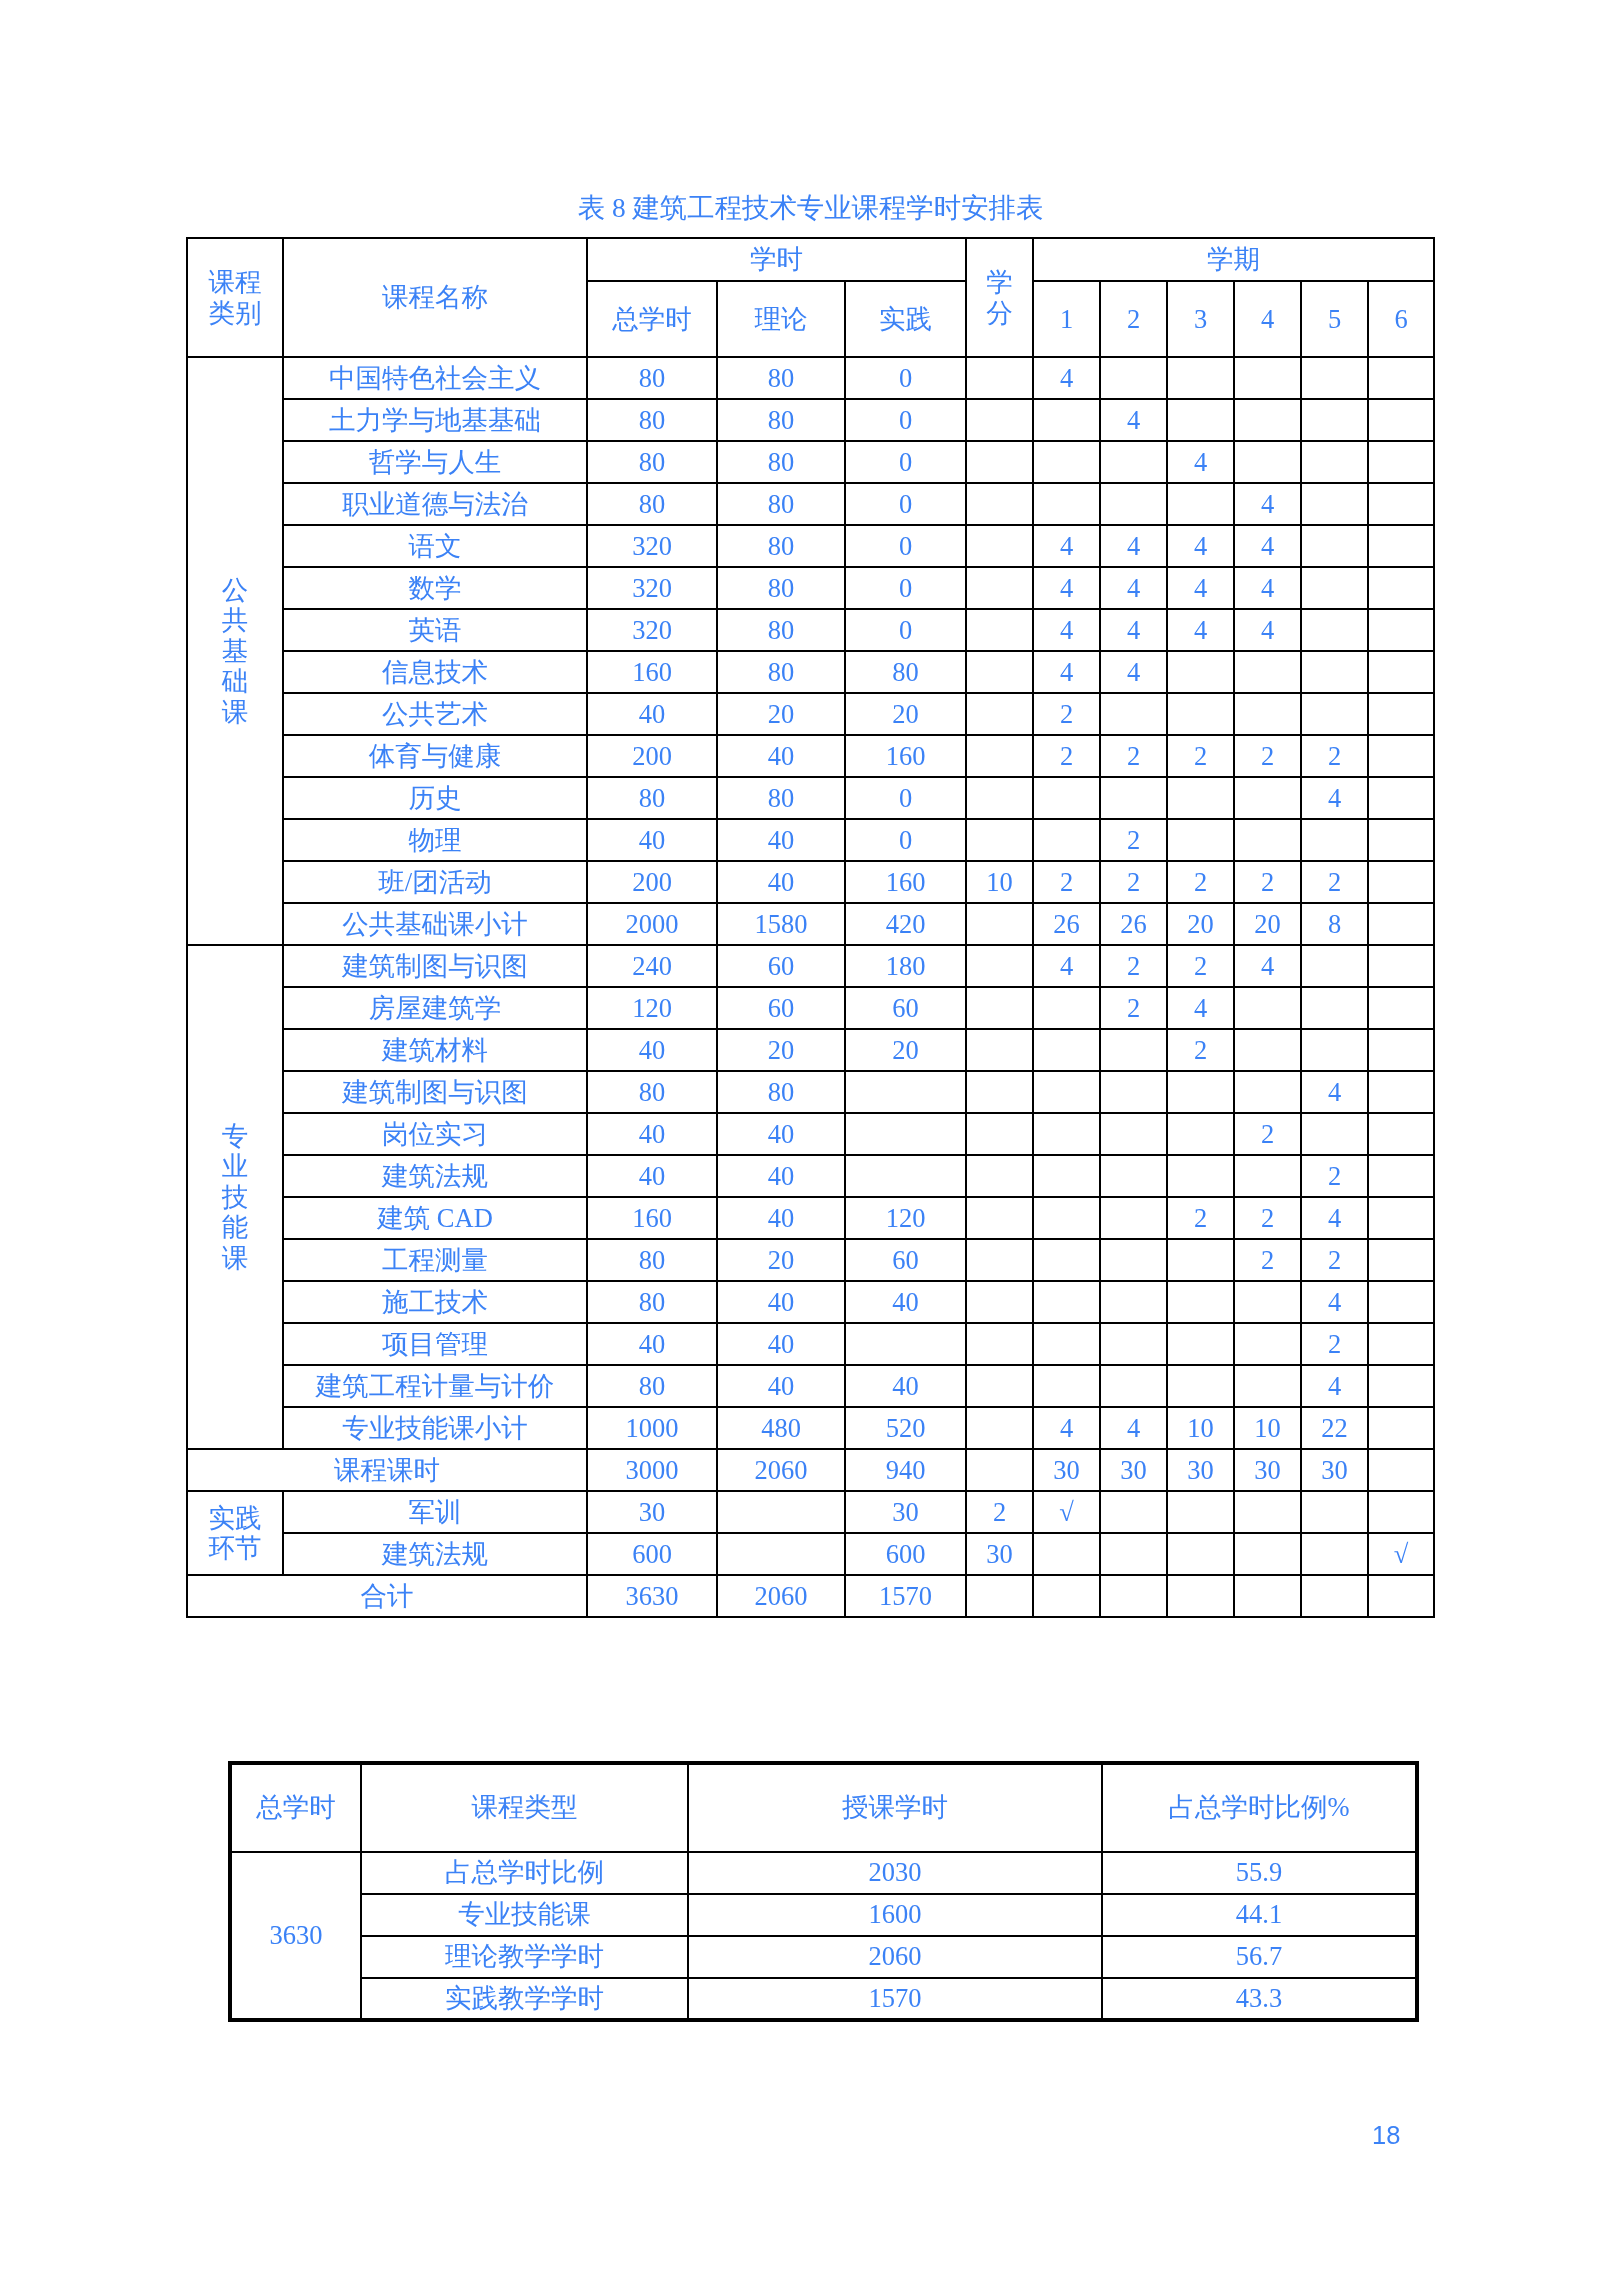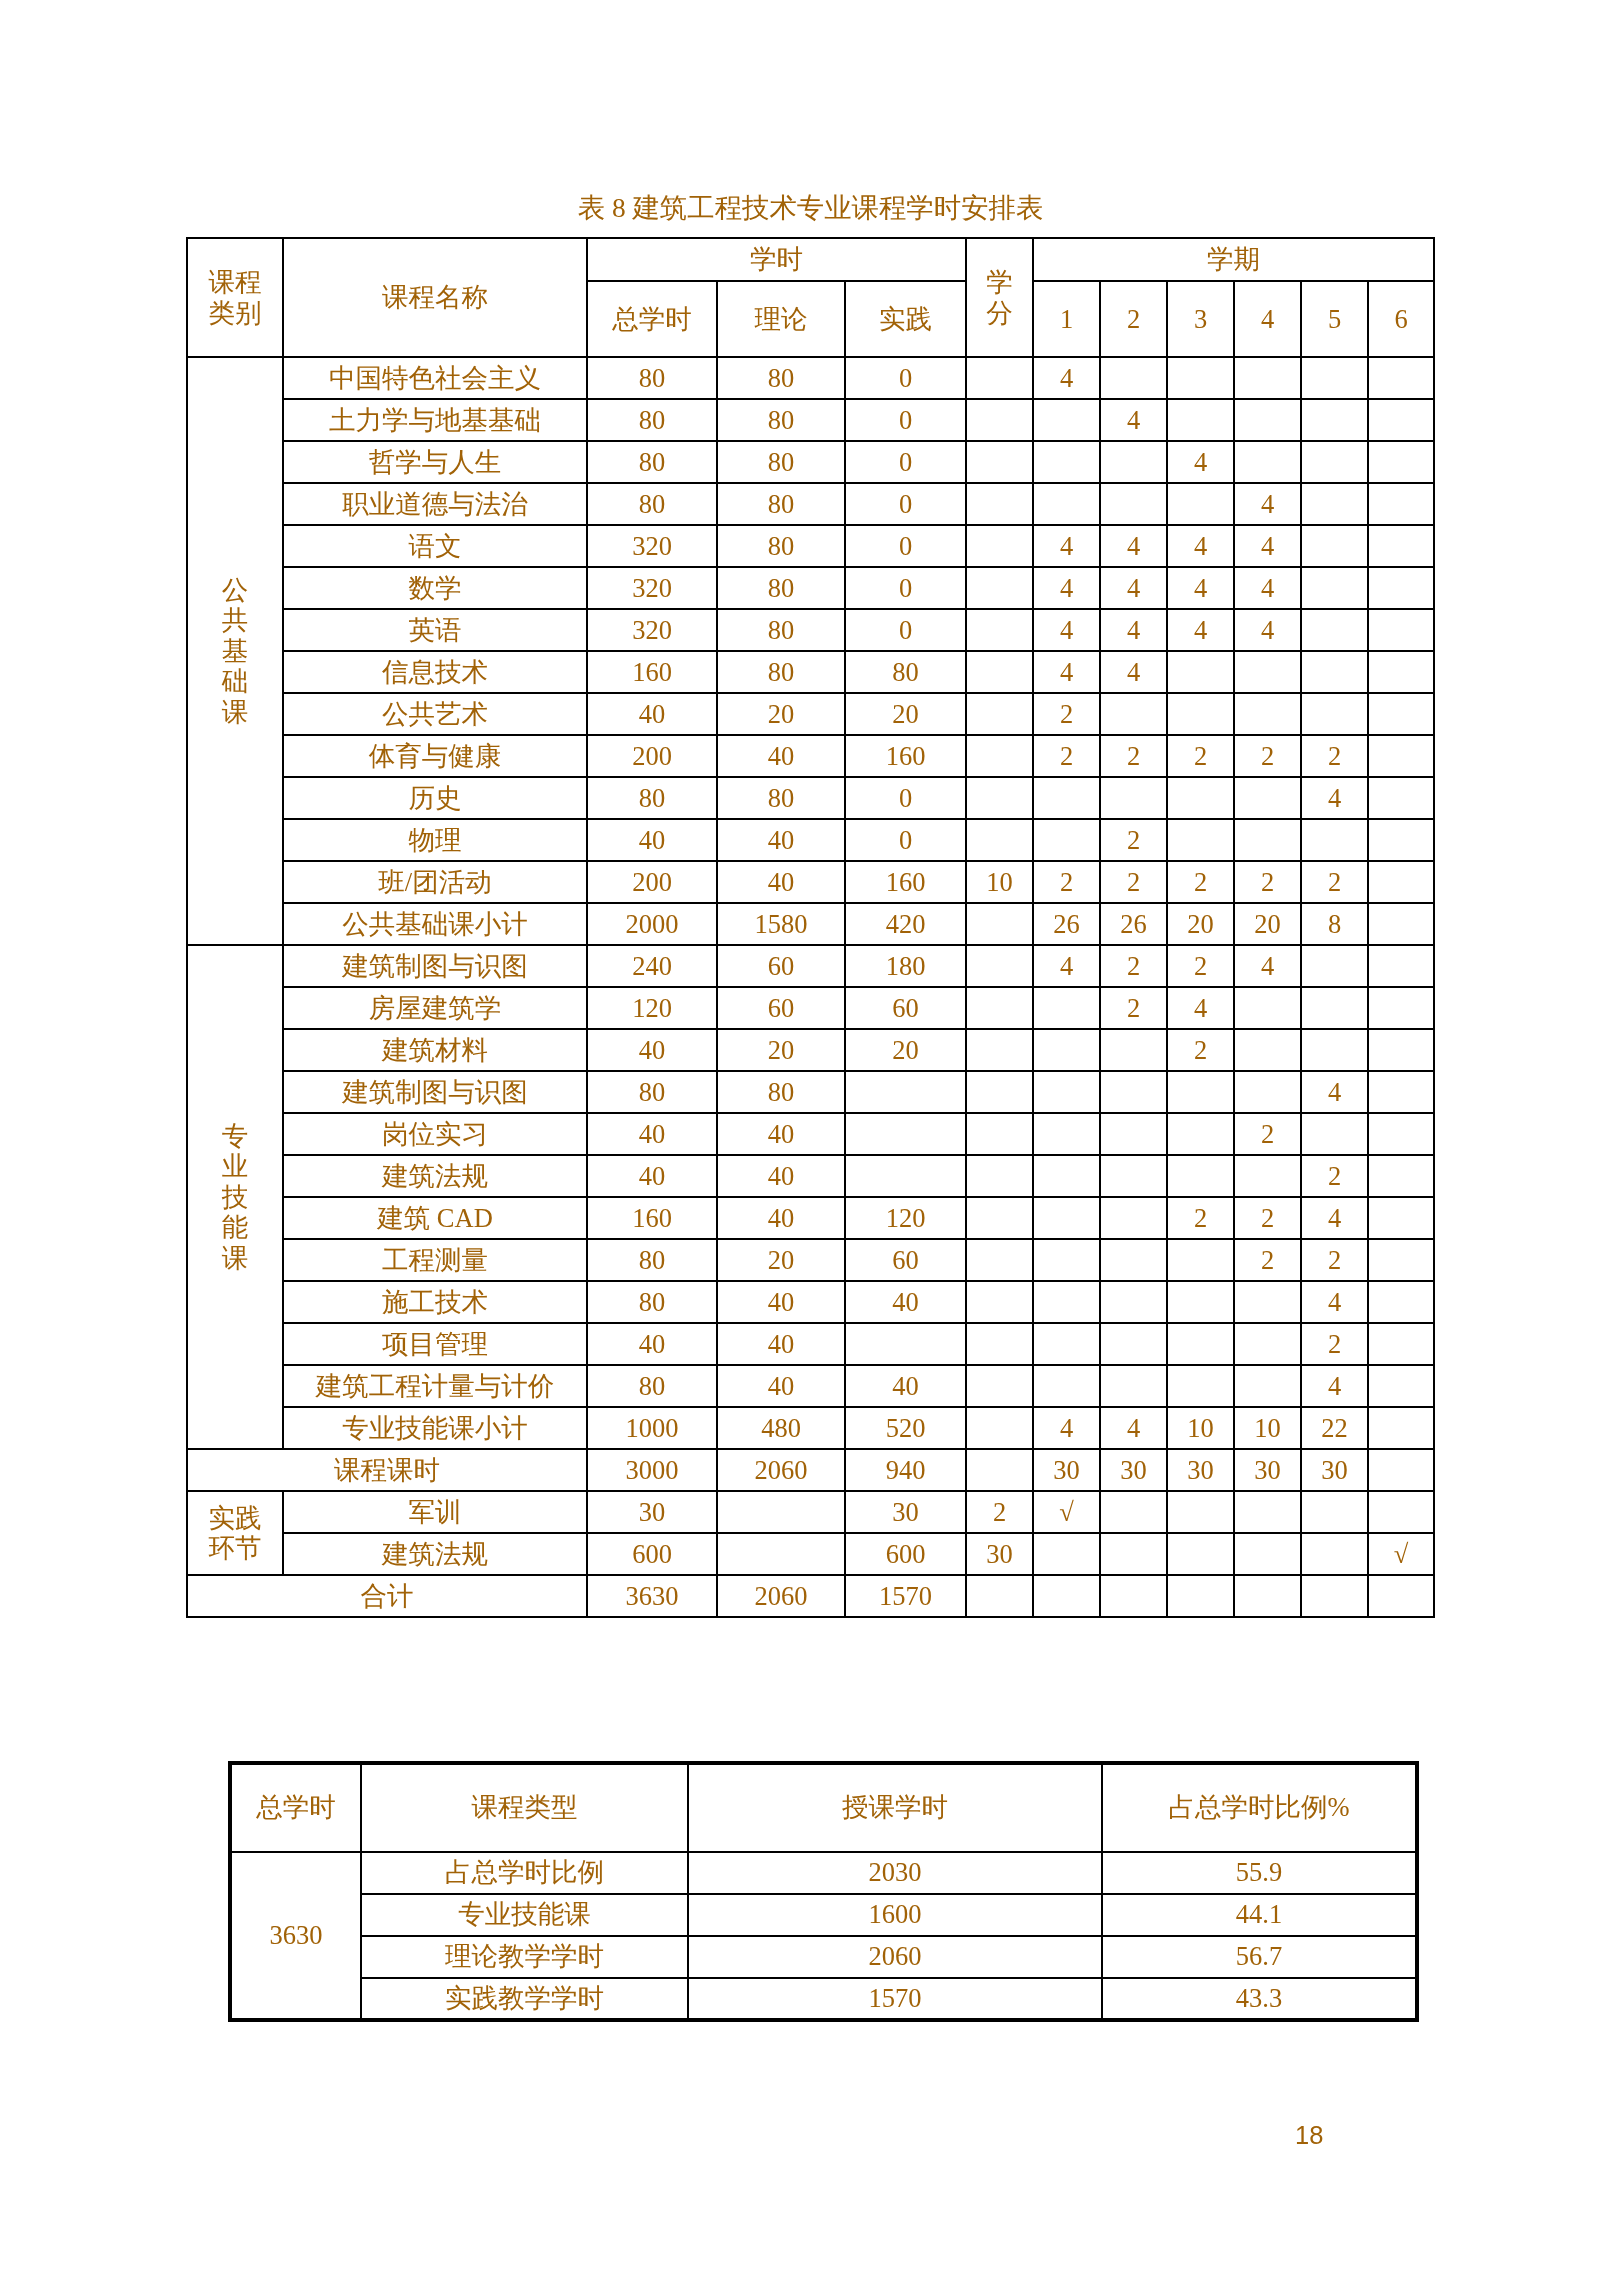--- a/index.html
+++ b/index.html
@@ -1,21 +1,21 @@
 <!DOCTYPE html>
 <html><head>
 <meta charset="utf-8">
 <style>
   html,body { margin:0; padding:0; background:#ffffff; }
   .page {
     position:relative;
     width:1621px; height:2293px;
     background:#ffffff;
     font-family:"Liberation Serif","DejaVu Serif",serif;
-    color:#a16207;
+    color:#3b82f6;
     overflow:hidden;
   }
   .t1-title {
     position:absolute; top:192px; left:0; width:1621px;
     text-align:center; font-size:27.4px; line-height:1.2;
   }
   table.t1 {
     position:absolute; left:186px; top:237px;
     width:1245px;
     border-collapse:collapse; table-layout:fixed;
@@ -44,21 +44,21 @@
     border:4.9px solid #000;
   }
   table.t2 td {
     border:2px solid #000;
     text-align:center; vertical-align:middle;
     font-size:26.5px; padding:0; line-height:1.2;
   }
   table.t2 tr.h { height:89px; }
   table.t2 tr.dr { height:42px; }
   .page-number {
-    position:absolute; left:1295px; top:2121px;
+    position:absolute; left:1372px; top:2121px;
     font-family:"Liberation Sans","DejaVu Sans",sans-serif;
     font-size:25.5px;
   }
 </style>
 </head>
 <body>
 
 <div class="page">
 
   <div class="t1-title">表 8 建筑工程技术专业课程学时安排表</div>

